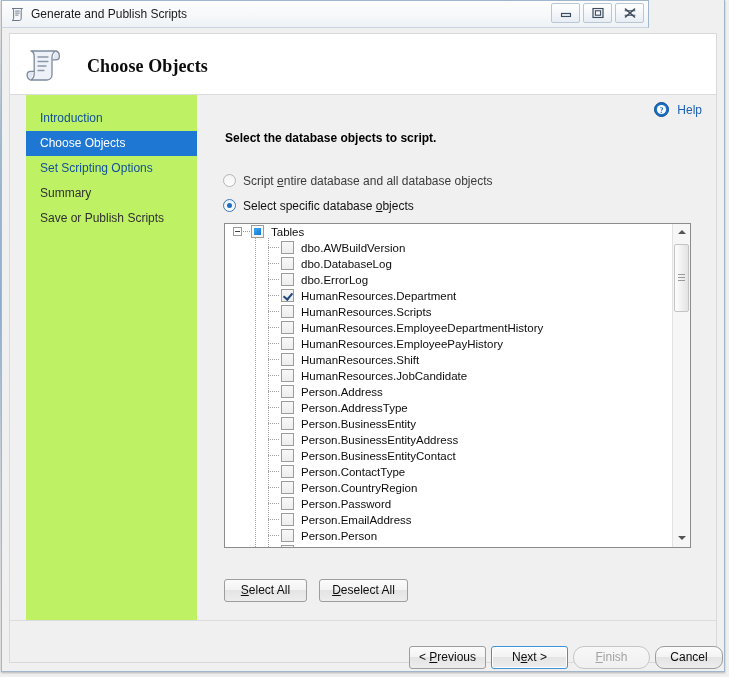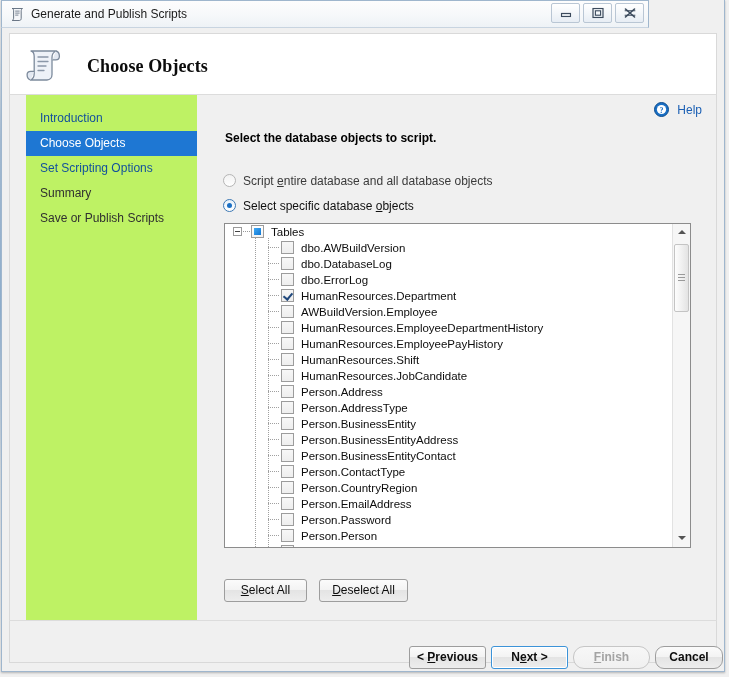--- a/index.html
+++ b/index.html
@@ -390,21 +390,20 @@
 
   
   .footer {
     position: absolute;
     left: 9px; top: 621px;
     width: 708px; height: 42px;
     box-sizing: border-box;
     background: #f0f0f0;
     border: 1px solid #d9d9d9;
     border-top: none;
-    font-weight: bold;
   }
   .footer-sep {
     position: absolute;
     left: 9px; top: 620px;
     width: 708px; height: 1px;
     background: #dcdcdc;
   }
   #btn-previous { left: 399px; top: 8px; width: 77px; }
   #btn-next     { left: 481px; top: 8px; width: 77px; }
   #btn-finish   { left: 563px; top: 8px; width: 77px; }
@@ -529,21 +528,21 @@
                 <span class="lbl">dbo.ErrorLog</span>
               </div>
               <div class="trow child">
                 <span class="elbow"></span>
                 <span class="cbox checked"></span>
                 <span class="lbl">HumanResources.Department</span>
               </div>
               <div class="trow child">
                 <span class="elbow"></span>
                 <span class="cbox"></span>
-                <span class="lbl">AWBuildVersion.Employee</span>
+                <span class="lbl">HumanResources.Scripts</span>
               </div>
               <div class="trow child">
                 <span class="elbow"></span>
                 <span class="cbox"></span>
                 <span class="lbl">HumanResources.EmployeeDepartmentHistory</span>
               </div>
               <div class="trow child">
                 <span class="elbow"></span>
                 <span class="cbox"></span>
                 <span class="lbl">HumanResources.EmployeePayHistory</span>
@@ -589,26 +588,26 @@
                 <span class="lbl">Person.ContactType</span>
               </div>
               <div class="trow child">
                 <span class="elbow"></span>
                 <span class="cbox"></span>
                 <span class="lbl">Person.CountryRegion</span>
               </div>
               <div class="trow child">
                 <span class="elbow"></span>
                 <span class="cbox"></span>
+                <span class="lbl">Person.Password</span>
+              </div>
+              <div class="trow child">
+                <span class="elbow"></span>
+                <span class="cbox"></span>
                 <span class="lbl">Person.EmailAddress</span>
-              </div>
-              <div class="trow child">
-                <span class="elbow"></span>
-                <span class="cbox"></span>
-                <span class="lbl">Person.Password</span>
               </div>
               <div class="trow child">
                 <span class="elbow"></span>
                 <span class="cbox"></span>
                 <span class="lbl">Person.Person</span>
               </div>
               <div class="trow child">
                 <span class="cbox"></span>
                 <span class="lbl">Person.PersonPhone</span>
               </div>

